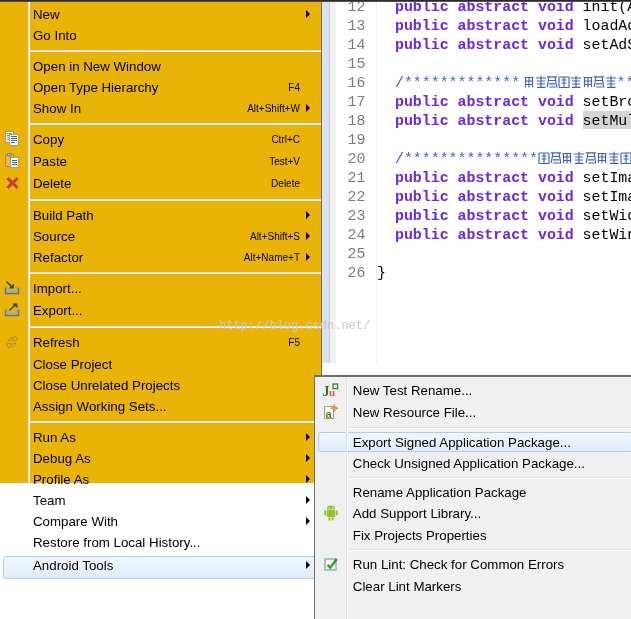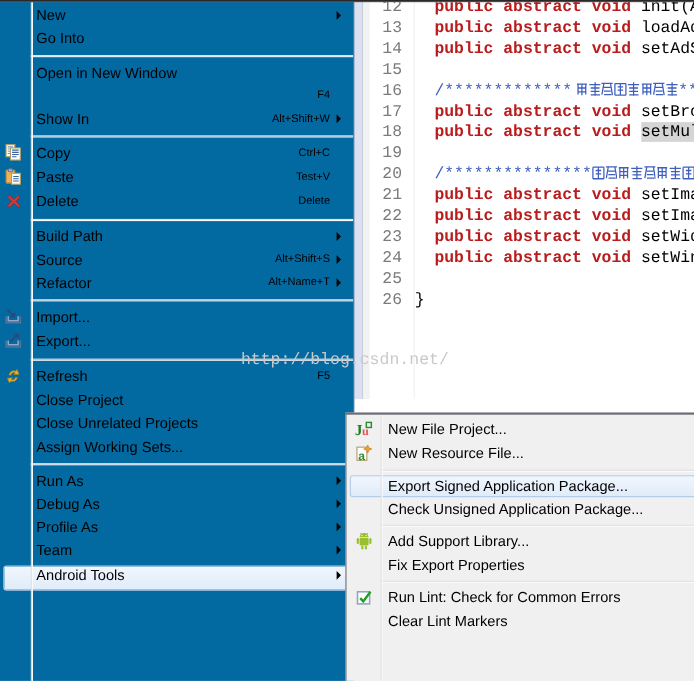--- a/index.html
+++ b/index.html
@@ -6,25 +6,25 @@
 body{width:631px;height:619px;position:relative;overflow:hidden;background:#fff;font-family:"Liberation Sans",sans-serif;}
 #topline{position:absolute;left:0;top:0;width:631px;height:2px;background:linear-gradient(#181818,#616161);z-index:60}
 
 #editor{position:absolute;left:321.6px;top:0;width:309.4px;height:363px;background:#fff;overflow:hidden;z-index:1}
 #strip{position:absolute;left:0;top:0;width:7px;height:363px;background:#dce1f1;border-right:1px solid #c9cede}
 #ruler{position:absolute;left:8.9px;top:0;width:5.6px;height:363px;background:#f1f2f2}
 #ruledge{position:absolute;left:54.1px;top:0;width:1px;height:363px;background:#efefef}
 #nums{position:absolute;left:15.9px;top:-2px;width:28px;margin:0;text-align:right;font-family:"Liberation Mono",monospace;font-size:14.9px;line-height:19px;color:#7b7b7b}
 #mubox{position:absolute;left:261.5px;top:110.5px;width:48px;height:18.5px;background:#d5d5d5}
 #code{position:absolute;left:55.5px;top:-2px;margin:0;font-family:"Liberation Mono",monospace;font-size:14.9px;line-height:19px;color:#000;white-space:pre}
-#code b{color:#b91c1c;font-weight:bold}
+#code b{color:#6d28d9;font-weight:bold}
 #code .cm{color:#3f5fbf}
 .hz{display:inline-block;width:11.7px;height:14px;vertical-align:-2px;color:#3f5fbf}
 
-#menu{position:absolute;left:0;top:0;width:320.6px;height:619px;background:#0369a1;border-right:1px solid #70707a;z-index:10}
+#menu{position:absolute;left:0;top:0;width:320.6px;height:483px;background:#eab308;border-right:1px solid #70707a;z-index:10}
 #menu .body{position:absolute;left:0;top:3px;right:0}
 #mgut{position:absolute;left:27.5px;top:2px;bottom:0;width:1px;background:#e2e2e2;box-shadow:1px 0 0 #fafafa;z-index:2}
 .mi{height:21px;position:relative;display:flex;align-items:center}
 .mi.ico{height:22px}
 .mi .t{z-index:3;position:absolute;left:33px;top:50%;transform:translateY(-50%);font-size:13.3px;color:#000;white-space:nowrap}
 .mi .sc{z-index:3;position:absolute;right:20.6px;top:50%;transform:translateY(-50%);font-size:10px;color:#000}
 .mi .ar{z-index:3;position:absolute;right:10.5px;top:50%;transform:translateY(-50%);width:0;height:0;border-left:4.5px solid #000;border-top:4px solid transparent;border-bottom:4px solid transparent}
 .mi .ic{z-index:3;position:absolute;left:3.5px;top:50%;transform:translateY(-50%);width:16px;height:16px}
 .sep{height:10px;position:relative}
 .sep div{position:absolute;left:27.5px;right:0;top:5px;height:1px;background:#e0e0e0;box-shadow:0 1px 0 #fbfbfb}
@@ -34,21 +34,21 @@
 #sub .body{position:relative;padding-top:2.6px}
 #sgut{position:absolute;left:31px;top:2px;bottom:0;width:1px;background:#e2e2e2;box-shadow:1px 0 0 #fafafa;z-index:2}
 #sub .mi{height:21px}
 #sub .mi.ico{height:22px}
 #sub .mi .t{left:37.5px}
 #sub .sep{height:8px}
 #sub .sep div{left:31px;top:3.5px}
 #sub .mi .ic{left:8px}
 #sub .hl{left:2.8px;right:-2px;top:0.5px;bottom:0px}
 
-#wm{position:absolute;left:219px;top:318.5px;font-family:"Liberation Mono",monospace;font-size:15px;color:#c9c9c9;letter-spacing:0;z-index:40;white-space:nowrap}
+#wm{position:absolute;left:219px;top:318.5px;font-family:"Liberation Mono",monospace;font-size:12px;color:#c9c9c9;letter-spacing:0;z-index:40;white-space:nowrap}
 </style>
 </head>
 <body>
 <svg width="0" height="0" style="position:absolute">
     <defs>
 <g id="hzA" fill="none" stroke="currentColor" stroke-width="1.15">
  <path d="M1.5 2.5 H10.5 M2.5 2.5 V12 M9.5 2.5 V12 M2.5 6 H9.5 M2.5 9.5 H9.5 M6 2.5 V12.5"></path>
 </g>
 <g id="hzB" fill="none" stroke="currentColor" stroke-width="1.15">
  <path d="M0.8 3 H11 M6 0.8 V13 M2 6 H10 M2 9 H10 M2 12.3 H10.5"></path>
@@ -141,20 +141,21 @@
   <div class="mi">
         <span class="t">Go Into</span>
       </div>
   <div class="sep">
         <div></div>
       </div>
   <div class="mi">
         <span class="t">Open in New Window</span>
       </div>
   <div class="mi">
+        <span class="t">Open Type Hierarchy</span>
         <span class="sc">F4</span>
       </div>
   <div class="mi">
         <span class="t">Show In</span>
         <span class="sc" style="right:20.6px">Alt+Shift+W</span>
         <span class="ar"></span>
       </div>
   <div class="sep">
         <div></div>
       </div>
@@ -265,40 +266,47 @@
         <span class="ar"></span>
       </div>
   <div class="mi">
         <span class="t">Profile As</span>
         <span class="ar"></span>
       </div>
   <div class="mi">
         <span class="t">Team</span>
         <span class="ar"></span>
       </div>
+  <div class="mi">
+        <span class="t">Compare With</span>
+        <span class="ar"></span>
+      </div>
+  <div class="mi">
+        <span class="t">Restore from Local History...</span>
+      </div>
   <div class="mi" style="margin-top:2.5px">
         <div class="hl"></div>
         <span class="t">Android Tools</span>
         <span class="ar"></span>
       </div>
  </div>
 </div>
 
 <div id="sub">
  <div id="sgut"></div>
  <div class="body">
   <div class="mi ico">
         <svg class="ic" viewBox="0 0 16 16">
           <g>
             <text x="-0.5" y="13.5" font-family="Liberation Serif,serif" font-size="14" font-weight="bold" fill="#217a21">J</text>
             <text x="6" y="13.5" font-family="Liberation Serif,serif" font-size="11" font-weight="bold" fill="#e05555">u</text>
             <rect x="10" y="2" width="4.6" height="4.6" fill="none" stroke="#2e8b2e" stroke-width="1.3"></rect>
           </g>
         </svg>
-        <span class="t">New File Project...</span>
+        <span class="t">New Test Rename...</span>
       </div>
   <div class="mi ico">
         <svg class="ic" viewBox="0 0 16 16">
           <g>
             <rect x="1.5" y="2.5" width="9" height="12" fill="#fefefc" stroke="#ad9f68" stroke-width="1"></rect>
             <text x="2.6" y="13.8" font-family="Liberation Sans,sans-serif" font-size="11" font-weight="bold" fill="#2e8b2e">a</text>
             <path d="M11.3 0.5 l1.1 2.6 2.6 1.1 -2.6 1.1 -1.1 2.6 -1.1-2.6 -2.6-1.1 2.6-1.1 z" fill="#efa032" stroke="#c87d1e" stroke-width="0.6"></path>
           </g>
         </svg>
         <span class="t">New Resource File...</span>
@@ -308,41 +316,44 @@
       </div>
   <div class="mi">
         <div class="hl"></div>
         <span class="t">Export Signed Application Package...</span>
       </div>
   <div class="mi">
         <span class="t">Check Unsigned Application Package...</span>
       </div>
   <div class="sep">
         <div></div>
+      </div>
+  <div class="mi">
+        <span class="t">Rename Application Package</span>
       </div>
   <div class="mi ico">
         <svg class="ic" viewBox="0 0 16 16">
           <g fill="#9abe2e">
             <path d="M3.9 4.4 a4.1 3.9 0 0 1 8.2 0 z"></path>
             <rect x="3.9" y="5" width="8.2" height="7" rx="1"></rect>
             <rect x="1.3" y="5.2" width="2" height="5.4" rx="1"></rect>
             <rect x="12.7" y="5.2" width="2" height="5.4" rx="1"></rect>
             <rect x="5.4" y="12.2" width="2" height="3.4" rx="0.9"></rect>
             <rect x="8.6" y="12.2" width="2" height="3.4" rx="0.9"></rect>
             <path d="M4.7 0.6 l1.2 1.7 M11.3 0.6 l-1.2 1.7" stroke="#9abe2e" stroke-width="1"></path>
           </g>
           <g fill="#fff">
             <circle cx="6.1" cy="2.9" r="0.62"></circle>
             <circle cx="9.9" cy="2.9" r="0.62"></circle>
           </g>
         </svg>
         <span class="t">Add Support Library...</span>
       </div>
   <div class="mi">
-        <span class="t">Fix Export Properties</span>
+        <span class="t">Fix Projects Properties</span>
       </div>
   <div class="sep">
         <div></div>
       </div>
   <div class="mi ico">
         <svg class="ic" viewBox="0 0 16 16">
           <rect x="2" y="3" width="11" height="11" fill="#fdfeff" stroke="#91a4ba" stroke-width="1.4"></rect>
           <path d="M4.5 8.8 l2.7 2.9 L13.8 3.0" fill="none" stroke="#1ca21c" stroke-width="2.2"></path>
         </svg>
         <span class="t">Run Lint: Check for Common Errors</span>

